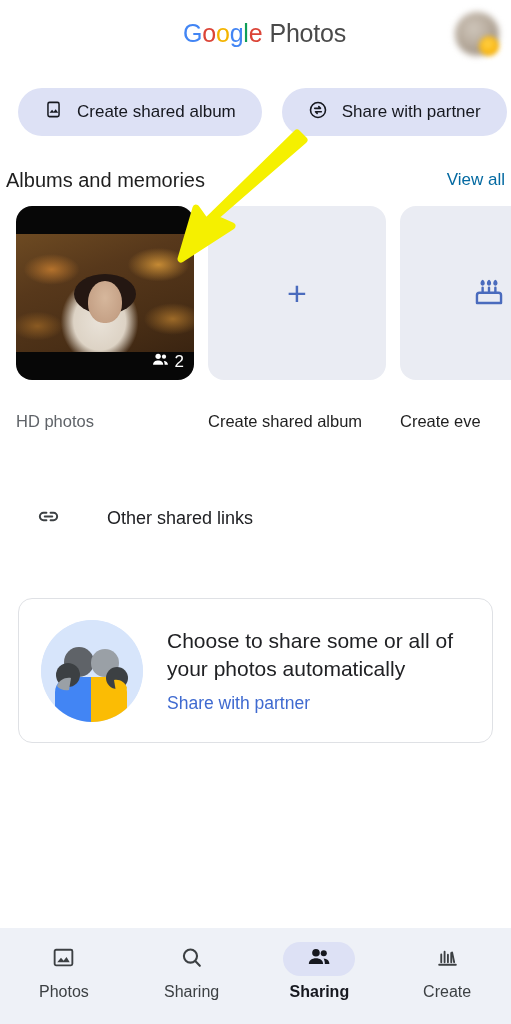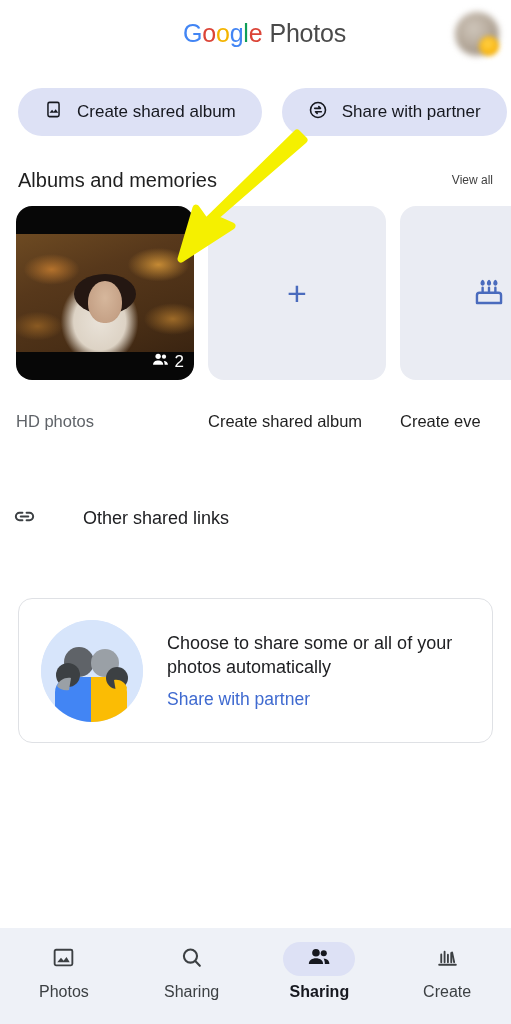--- a/index.html
+++ b/index.html
@@ -55,24 +55,24 @@
     background: #dde1f5; border-radius: 24px;
     color: #16181f; font-size: 17px; white-space: nowrap;
   }
   .chip svg { flex: 0 0 auto; }
 
   
   .section-head {
     position: absolute; top: 165px; left: 0;
     width: 511px; height: 30px;
     display: flex; align-items: center; justify-content: space-between;
-    padding: 0 18px;
+    padding: 0 6px;
   }
   .section-title { font-size: 20px; color: #1f1f1f; }
-  .view-all { font-size: 12px; color: #404040; text-align: center; }
+  .view-all { font-size: 17px; color: #0369a1; text-align: center; }
 
   
   .carousel {
     position: absolute; top: 206px; left: 0;
     width: 560px; height: 240px;
     display: flex; gap: 14px; padding-left: 16px;
   }
   .tile { width: 178px; flex: 0 0 178px; }
   .tile-box {
     width: 178px; height: 174px; border-radius: 16px;
@@ -115,38 +115,38 @@
   .tile-label {
     margin-top: 31px; padding-right: 6px;
     font-size: 16.5px; line-height: 1.28; color: #1f1f1f;
   }
   .tile-label.muted { color: #5f6368; }
 
   
   .links-row {
     position: absolute; top: 500px; left: 0;
     width: 511px; height: 36px;
-    display: flex; align-items: center; padding-left: 12px; gap: 46px;
+    display: flex; align-items: center; padding-left: 36px; gap: 46px;
   }
   .links-label { font-size: 18px; color: #202124; }
 
   
   .promo {
     position: absolute; top: 598px; left: 18px;
     width: 475px; height: 145px;
     border: 1px solid #dfe1e5; border-radius: 14px;
     display: flex; align-items: center; padding: 0 22px; gap: 24px;
     background: #ffffff;
   }
   .promo-illus {
     flex: 0 0 auto; width: 102px; height: 102px; border-radius: 50%;
     background: #d7e5fb; position: relative; overflow: hidden;
   }
   .promo-text { flex: 1 1 auto; }
-  .promo-title { font-size: 18px; line-height: 1.35; color: #202124; }
+  .promo-title { font-size: 21px; line-height: 1.35; color: #202124; }
   .promo-link { margin-top: 10px; font-size: 17.5px; color: #3f6ad0; }
 
   
   .bottom-nav {
     position: absolute; left: 0; bottom: 0;
     width: 511px; height: 96px;
     background: #eef1f7;
     display: flex; align-items: flex-start; padding-top: 14px;
   }
   .nav-item {

